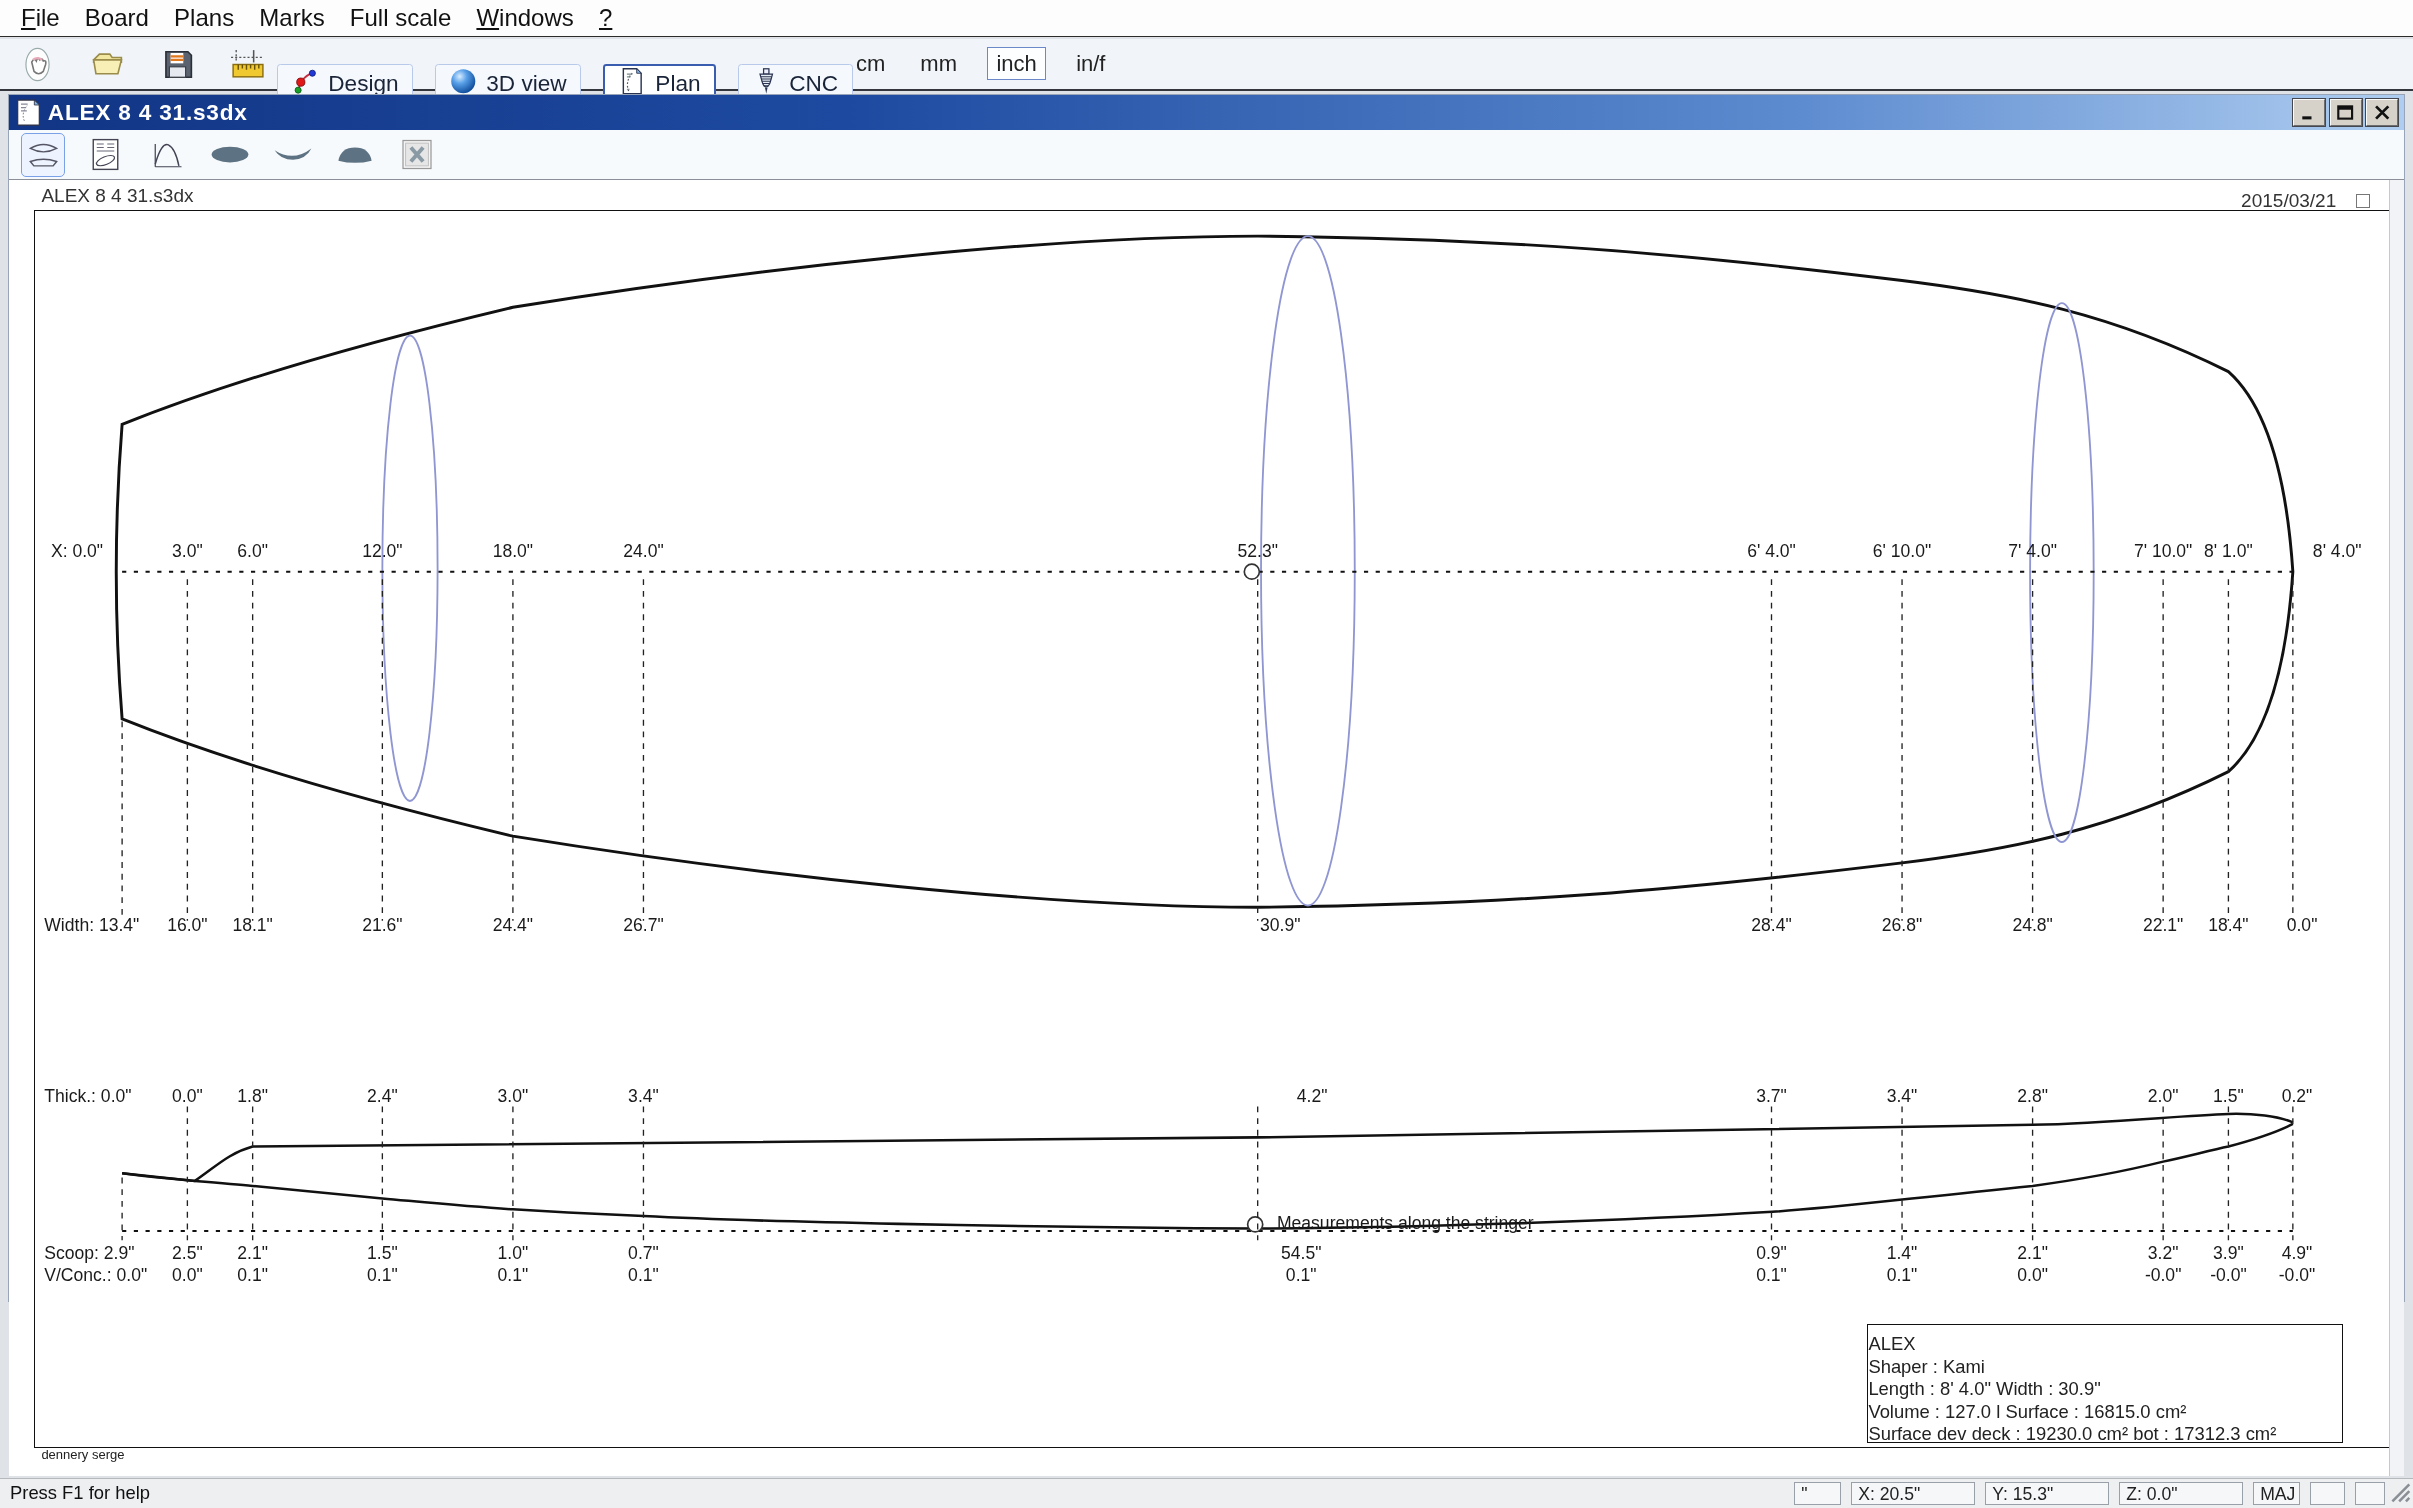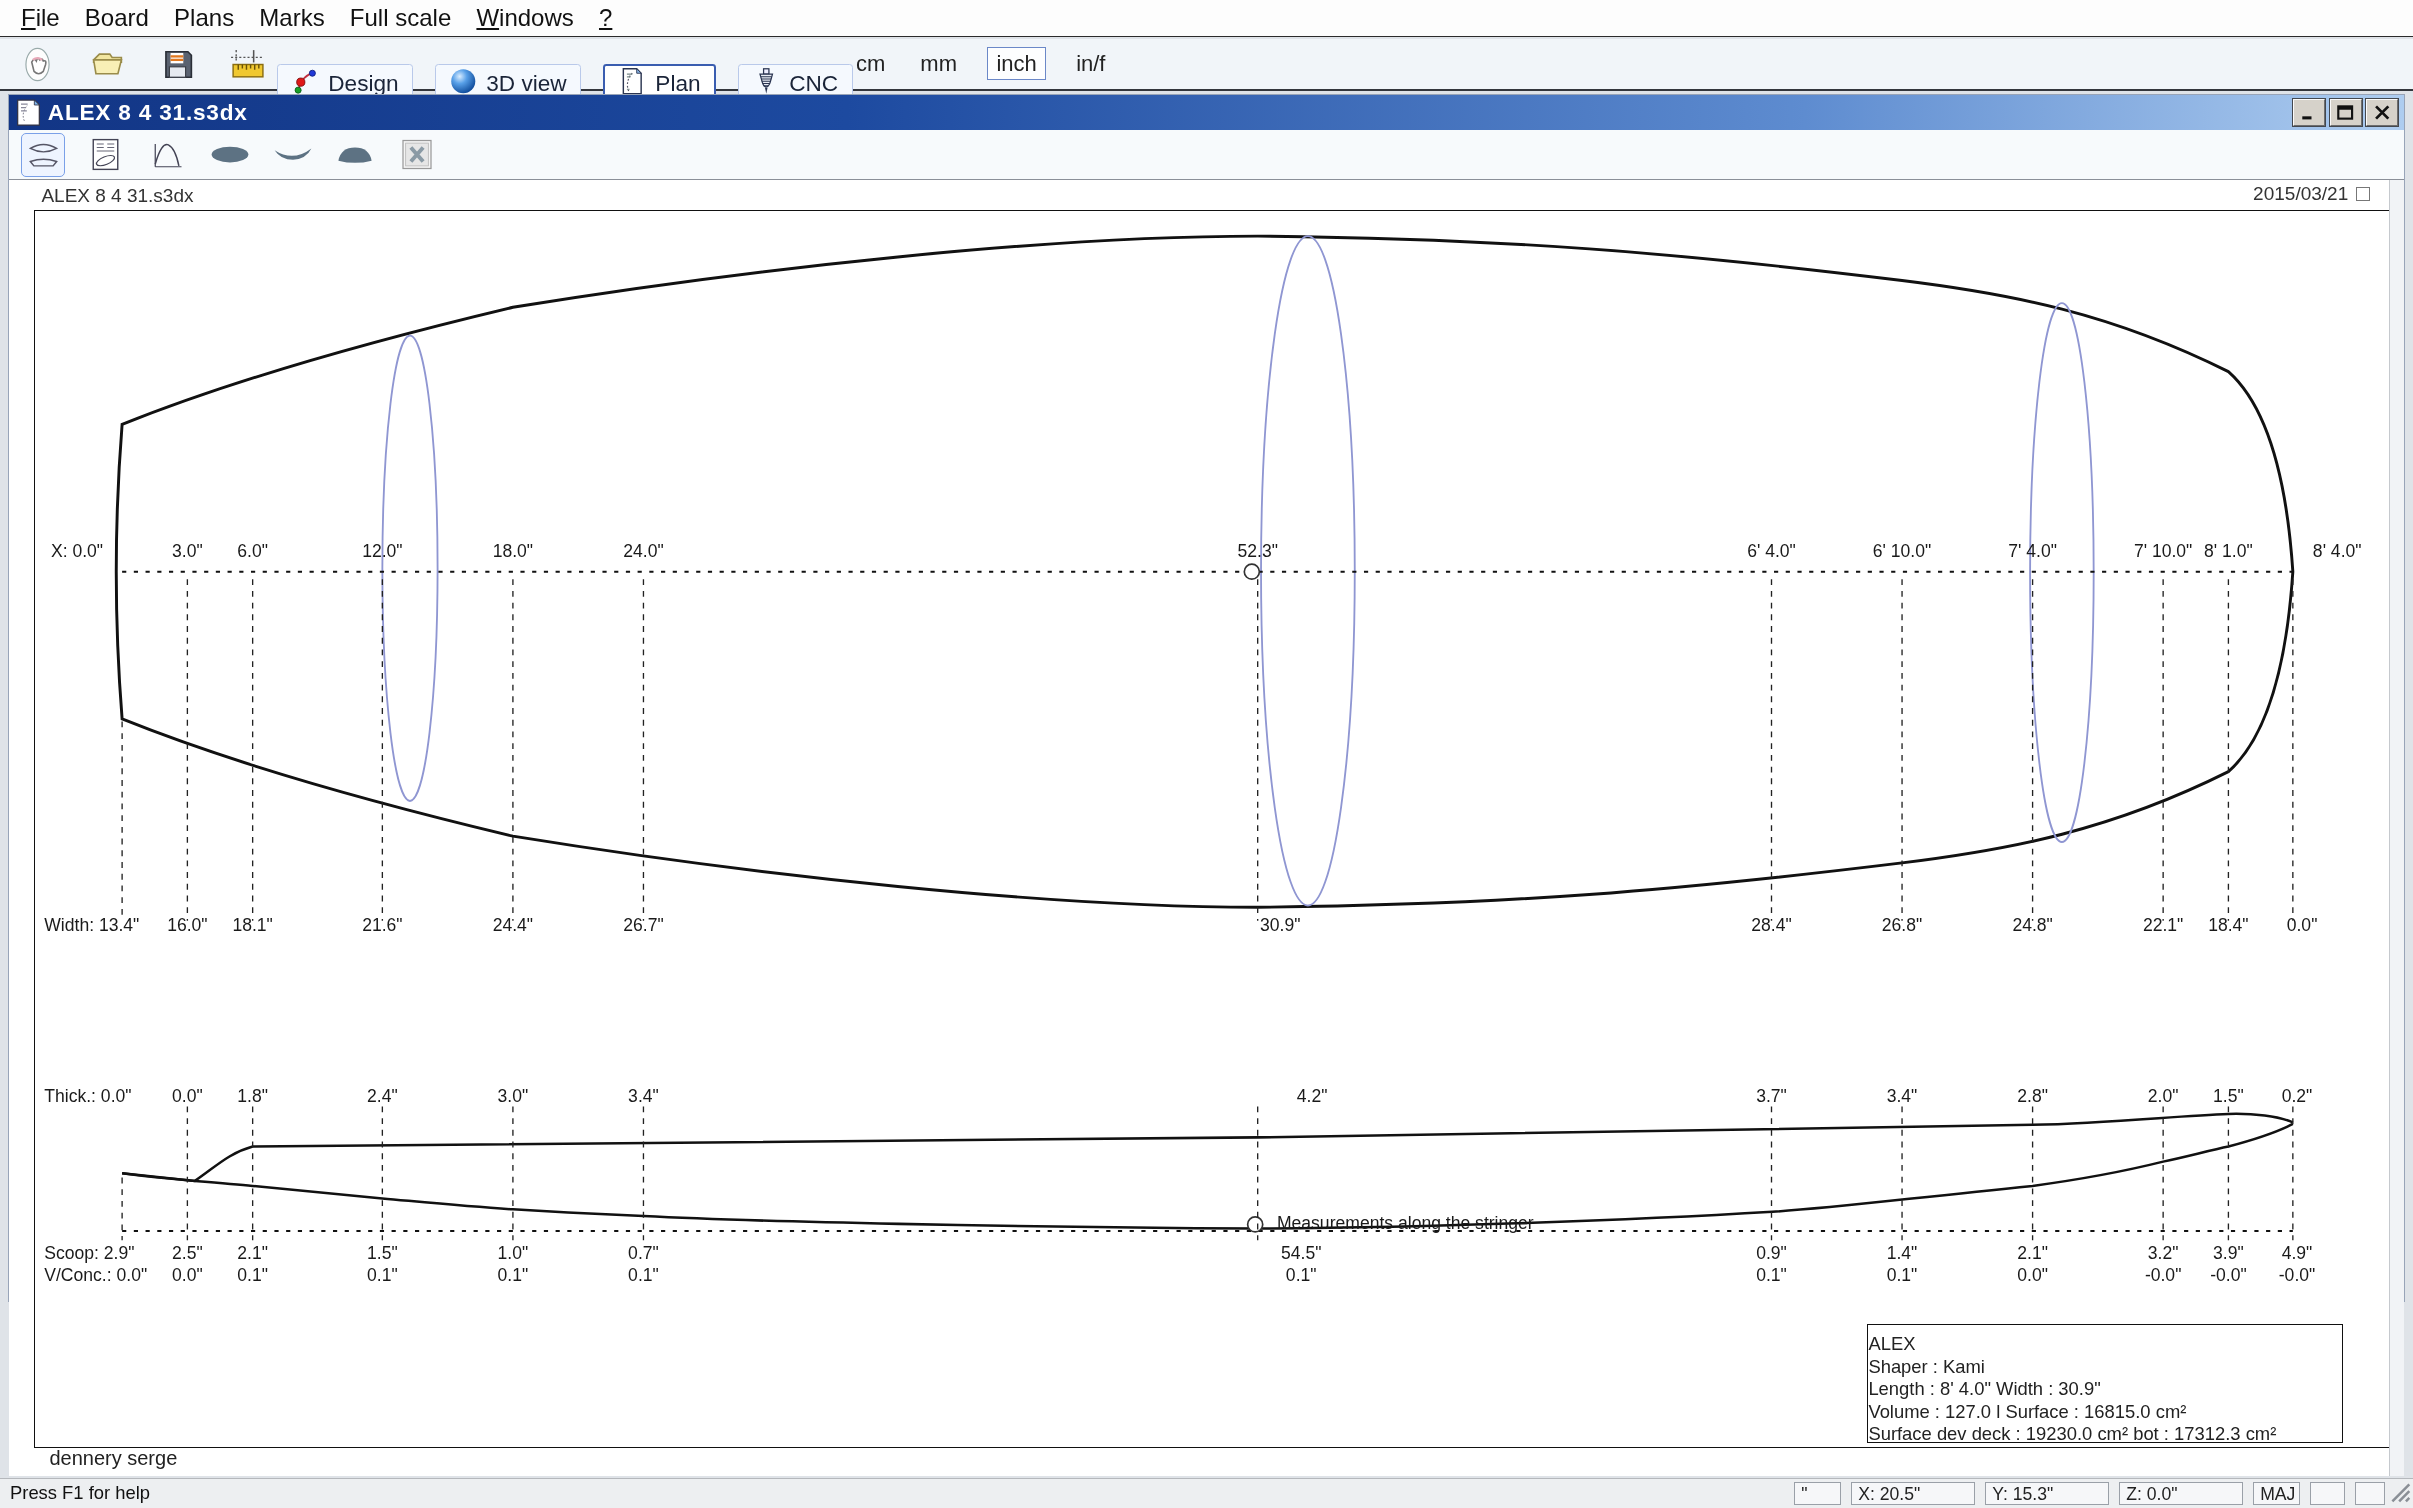--- a/index.html
+++ b/index.html
@@ -45,30 +45,30 @@
   .toolbar2 { position:absolute; left:0; top:35px; width:100%; height:50px; background:#f7fafc;
               border-bottom:1.7px solid #8a8f98; display:flex; align-items:center; gap:18.4px; padding-left:11.7px; }
   .tb2-btn { width:44px; height:44px; display:flex; align-items:center; justify-content:center; }
   .tb2-btn svg { width:39px; height:35px; }
   .tb2-btn.active { border:1.7px solid #7aa0e8; border-radius:5px; background:#eef4ff; }
   .tb2-btn.wide svg { width:45px; }
 
   
   .docarea { position:absolute; left:0; top:85px; width:100%; height:1296px; background:#fff; }
   .doc-name { position:absolute; left:32px; top:5px; font-size:19px; color:#333; }
-  .doc-date { position:absolute; right:34px; top:3px; display:flex; gap:8px; align-items:center;
+  .doc-date { position:absolute; right:34px; top:10px; display:flex; gap:20px; align-items:center;
               font-size:19px; color:#333; }
   .date-box { width:14.2px; height:14.2px; border:1.7px solid #777; background:#fff; }
   .sheet { position:absolute; left:25px; top:30px; width:2357px; height:1238px;
            border:1.7px solid #111; background:#fff; }
   .sheet svg.drawing { position:absolute; left:0; top:0; width:100%; height:100%; }
   .infobox { position:absolute; left:1832px; top:1113px; width:476px; height:119px;
              border:1.7px solid #111; background:#fff; text-align:left; font-size:18.4px;
              color:#222; padding-top:8px; line-height:22.6px; }
-  .author { position:absolute; left:40px; top:1267px; font-size:20px; color:#222; }
+  .author { position:absolute; left:32px; top:1267px; font-size:13px; color:#222; }
   .vscroll { position:absolute; right:0; top:0; width:15px; height:100%;
              background:#f1f3f6; border-left:0.8px solid #c5c9ce; }
 
   
   .statusbar { position:absolute; left:0; bottom:0; width:100%; height:30px; background:#edeff1;
                border-top:1.7px solid #b5b8bc; }
   .status-help { position:absolute; left:10px; top:3.4px; font-size:18.4px; color:#111; }
   .status-boxes { position:absolute; right:28.5px; top:3.4px; display:flex; gap:10px; }
   .status-cell { height:22.6px; border:0.8px solid #9aa0a8; background:#f6f7f9; font-size:17.6px;
                  color:#222; padding:0.8px 6.7px 0 6.7px; overflow:hidden; white-space:nowrap; }

